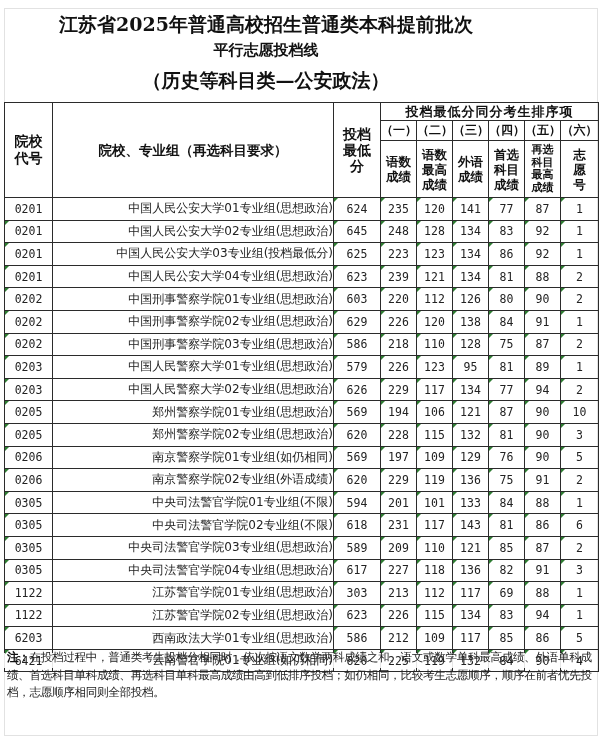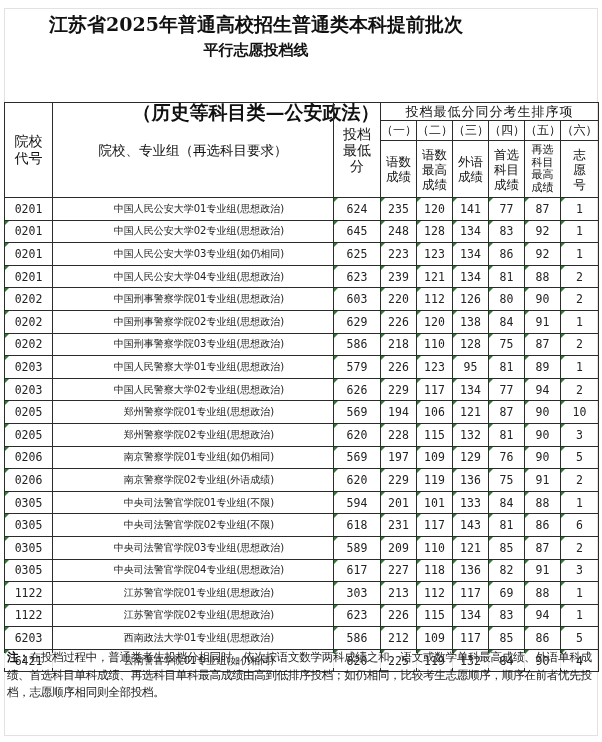--- a/index.html
+++ b/index.html
@@ -1,38 +1,38 @@
 <!DOCTYPE html>
 <html><head>
 <meta charset="utf-8">
 <style>
   html, body { margin:0; padding:0; background:#ffffff; }
   body { width:602px; height:742px; position:relative; overflow:hidden;
          font-family:"DejaVu Sans","Liberation Sans",sans-serif; color:#1a1a1a; }
   .sheet-frame { position:absolute; left:4px; top:8px; width:594px; height:728px;
                  border:1px solid #e2e2e2; box-sizing:border-box; }
-  .title { position:absolute; left:2px; width:508px; text-align:center;
+  .title { position:absolute; left:12px; width:508px; text-align:center;
            font-family:"DejaVu Serif","Liberation Serif",serif; font-weight:bold;
            color:#111; letter-spacing:0px; }
   .t1 { top:12px; font-size:19px; }
   .t2 { top:41px; font-size:15px; }
-  .t3 { top:68px; font-size:19px;margin-top:32px; }
+  .t3 { top:68px; font-size:19px; }
 
   table.grid { position:absolute; left:4px; top:102px; border-collapse:collapse;
                table-layout:fixed; width:594px; }
   table.grid td, table.grid th { border:1px solid #2b2b2b; padding:0; text-align:center;
                vertical-align:middle; overflow:hidden; white-space:nowrap; }
-  table.grid th { font-weight:normal; font-size:13px; line-height:15px; color:#111; }
+  table.grid th { font-weight:bold; font-size:13px; line-height:15px; color:#111; }
   .hdr-top { height:17px; font-size:13px !important; letter-spacing:1px; }
   .hdr-num { height:19px; font-size:12px !important; }
   .hdr-sub { height:56px; white-space:normal !important; font-size:12.5px !important; line-height:15px !important; }
   .hdr-sub.small { font-size:11px !important; line-height:12.5px !important;text-align:center; }
   .vert { white-space:normal !important; }
   table.grid td { height:21.6px; font-size:11.5px; font-family:"DejaVu Sans Mono","Liberation Mono",monospace; color:#222; position:relative; }
-  table.grid td.name { text-align:center; padding-left:12px; font-family:"DejaVu Sans","Liberation Sans",sans-serif; font-size:10px; }
+  table.grid td.name { text-align:right; padding-left:12px; font-family:"DejaVu Sans","Liberation Sans",sans-serif; font-size:12px; }
   table.grid td.green:before { content:""; position:absolute; left:0; top:0; width:0; height:0;
         border-top:4px solid #2e7d32; border-right:4px solid transparent; }
   .blank-row { position:absolute; left:4px; top:653px; width:594px; height:15px; }
   .blank-row div { position:absolute; top:0; height:15px; border-left:1px solid #e6e6e6; }
   .note { position:absolute; left:7px; top:649px; width:590px; font-size:11.6px; line-height:17.5px;
           color:#222; font-family:"DejaVu Sans","Liberation Sans",sans-serif; letter-spacing:-0.35px; }
   .note b { font-weight:bold; color:#111; }
 </style>
 </head>
 <body>
@@ -97,21 +97,21 @@
         <td class="green">645</td>
         <td class="green">248</td>
         <td class="green">128</td>
         <td class="green">134</td>
         <td class="green">83</td>
         <td class="green">92</td>
         <td class="green">1</td>
       </tr>
       <tr>
         <td class="green">0201</td>
-        <td class="name">中国人民公安大学03专业组(如仍相同)</td>
+        <td class="name">中国人民公安大学03专业组(投档最低分)</td>
         <td class="green">625</td>
         <td class="green">223</td>
         <td class="green">123</td>
         <td class="green">134</td>
         <td class="green">86</td>
         <td class="green">92</td>
         <td class="green">1</td>
       </tr>
       <tr>
         <td class="green">0201</td>

